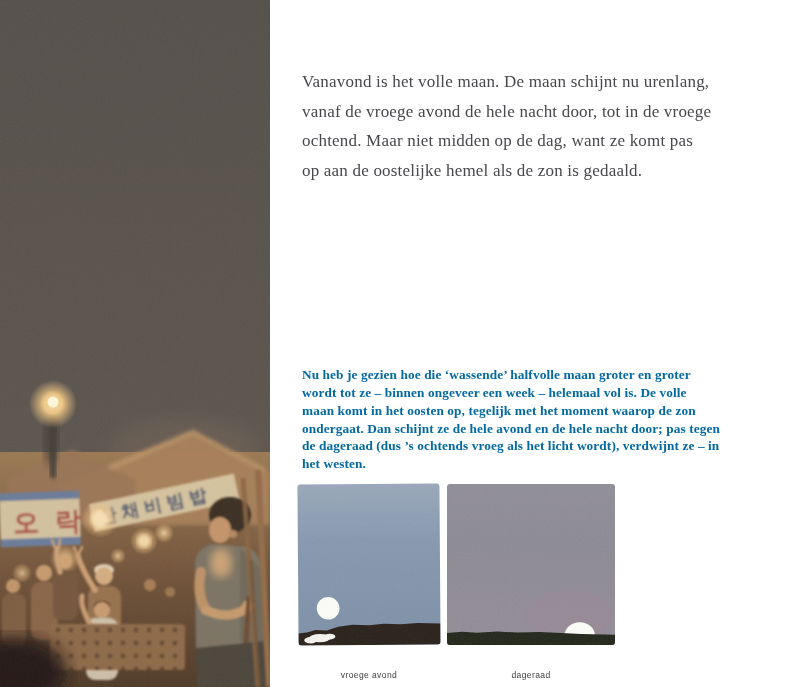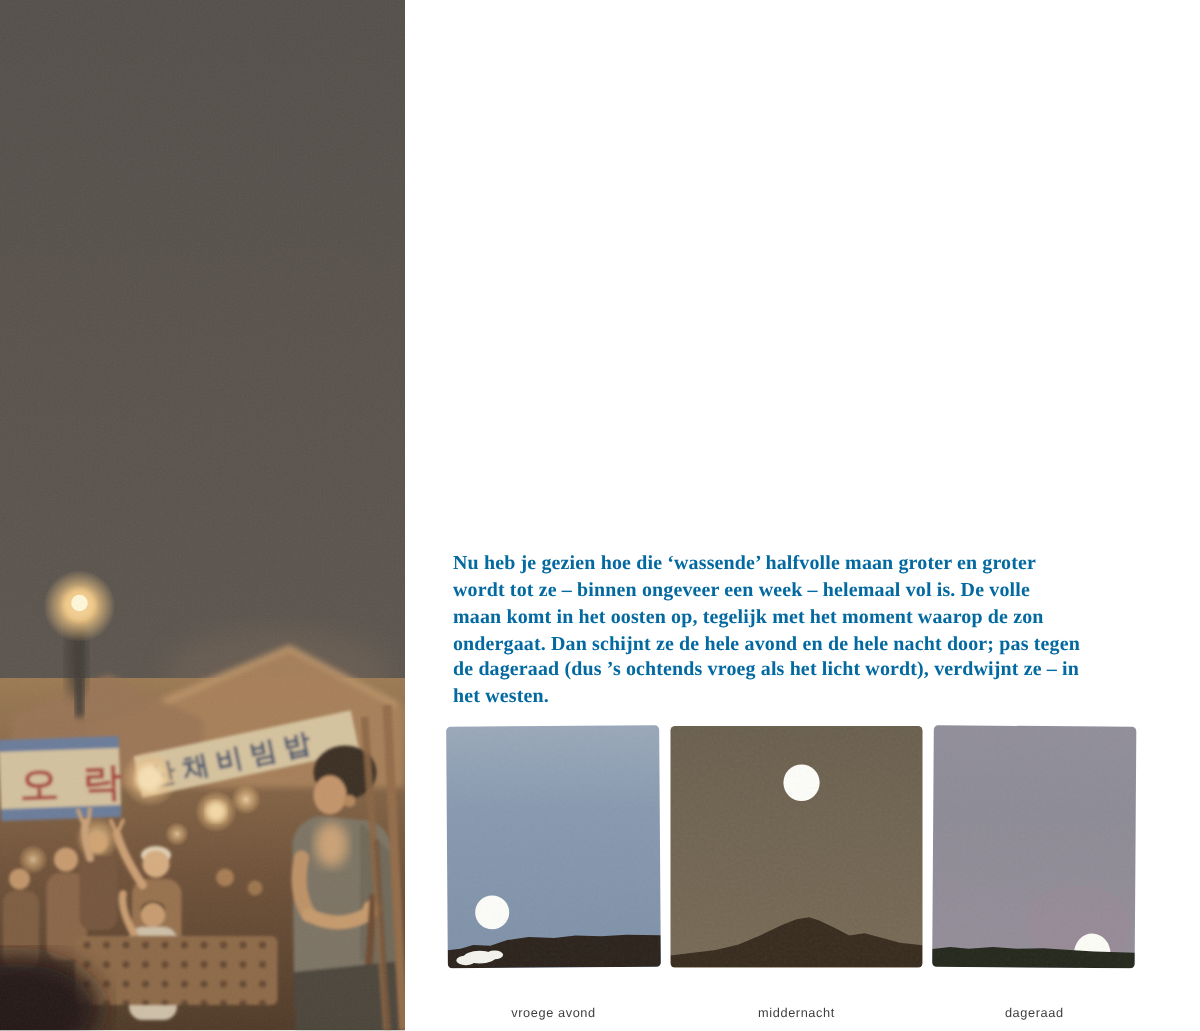--- a/index.html
+++ b/index.html
@@ -172,20 +172,24 @@
         <path d="M258,470 L269,687" stroke="#936c48" stroke-width="6"></path>
         <path d="M251,560 L259,687" stroke="#6e4f35" stroke-width="3" opacity="0.7"></path>
       </g>
 
       <ellipse cx="12" cy="672" rx="55" ry="35" fill="#241812" opacity="0.95" filter="url(#b8)"></ellipse>
 
       <rect width="270" height="687" filter="url(#grain)" opacity="0.07"></rect>
     </svg>
   </div>
 
+  <p class="intro">Vanavond is het volle maan. De maan schijnt nu urenlang,
+vanaf de vroege avond de hele nacht door, tot in de vroege
+ochtend. Maar niet midden op de dag, want ze komt pas
+op aan de oostelijke hemel als de zon is gedaald.</p>
 
   <p class="bodytext">Nu heb je gezien hoe die ‘wassende’ halfvolle maan groter en groter
 wordt tot ze – binnen ongeveer een week – helemaal vol is. De volle
 maan komt in het oosten op, tegelijk met het moment waarop de zon
 ondergaat. Dan schijnt ze de hele avond en de hele nacht door; pas tegen
 de dageraad (dus ’s ochtends vroeg als het licht wordt), verdwijnt ze – in
 het westen.</p>
 
   <div class="panels">
     <figure class="panel">
@@ -201,36 +205,20 @@
             <polygon points="0,100 0,92.5 6,92 12,90.5 20,90.8 28,88.5 38,87.3 50,87.8 60,86.8 72,87.2 84,86.6 100,87 100,100" fill="#2a221a"></polygon>
             <ellipse cx="15" cy="95.5" rx="7.5" ry="2.6" fill="#f5f3ee"></ellipse>
             <ellipse cx="8.5" cy="96.8" rx="4.5" ry="2" fill="#f5f3ee"></ellipse>
             <ellipse cx="22" cy="94.6" rx="4" ry="1.8" fill="#f5f3ee"></ellipse>
             <rect width="100" height="100" filter="url(#g0)" opacity="0.08"></rect>
           </svg>
         </div>
       <figcaption>vroege avond</figcaption>
     </figure>
     <figure class="panel">
-      <div class="panel-art" style="background: linear-gradient(rgb(106, 95, 77), rgb(111, 99, 80) 35%, rgb(119, 106, 85));">
-          <svg viewBox="0 0 100 100" preserveAspectRatio="none">
-            <defs>
-              <filter id="g1">
-                <feTurbulence type="fractalNoise" baseFrequency="0.9" numOctaves="2"></feTurbulence>
-                <feColorMatrix type="saturate" values="0"></feColorMatrix>
-              </filter>
-            </defs>
-            <ellipse cx="52" cy="23.5" rx="7.2" ry="7.6" fill="#fdfdfa"></ellipse>
-            <polygon points="0,100 0,95 8,94 18,92.8 27,90.5 36,86.5 44,82.5 50,80 55,79.2 59,80.5 65,83.5 71,86.8 77,85.8 83,87.5 91,89.8 100,90.8 100,100" fill="#372a1d"></polygon>
-            <rect width="100" height="100" filter="url(#g1)" opacity="0.08"></rect>
-          </svg>
-        </div>
-      <figcaption>middernacht</figcaption>
-    </figure>
-    <figure class="panel">
       <div class="panel-art" style="background: linear-gradient(rgb(145, 142, 155), rgb(141, 139, 150) 35%, rgb(148, 141, 153));">
           <svg viewBox="0 0 100 100" preserveAspectRatio="none">
             <defs>
               <filter id="g2">
                 <feTurbulence type="fractalNoise" baseFrequency="0.9" numOctaves="2"></feTurbulence>
                 <feColorMatrix type="saturate" values="0"></feColorMatrix>
               </filter>
             </defs>
             <ellipse cx="72" cy="82" rx="26" ry="16" fill="#9b8795" opacity="0.45"></ellipse>
             <ellipse cx="79" cy="94" rx="9" ry="8.2" fill="#fdfdf8"></ellipse>

